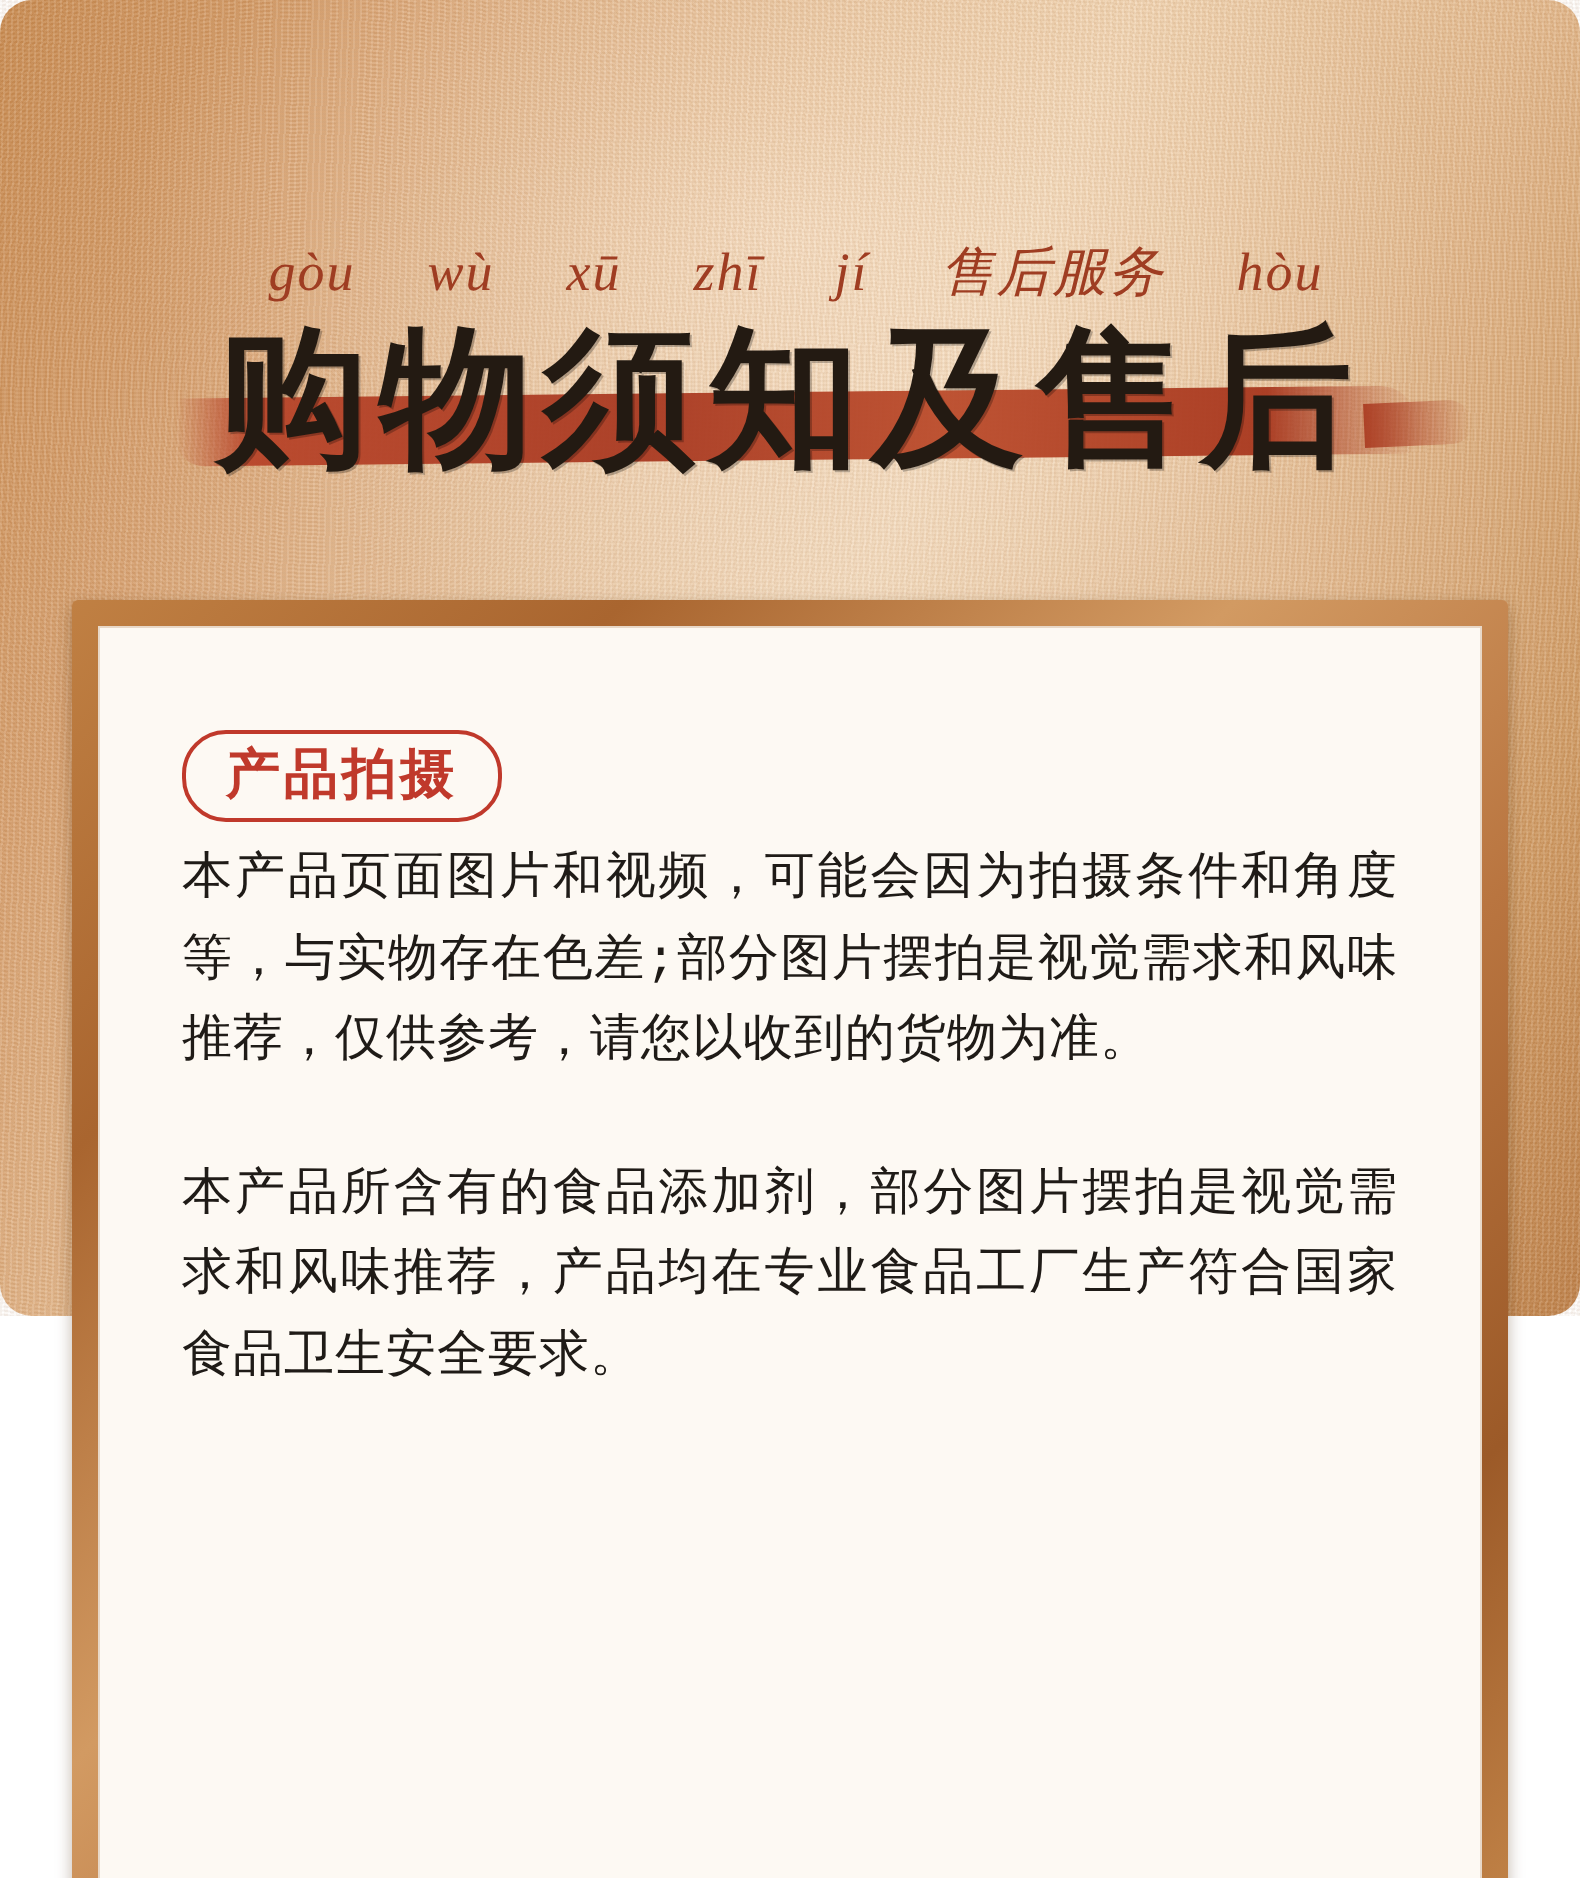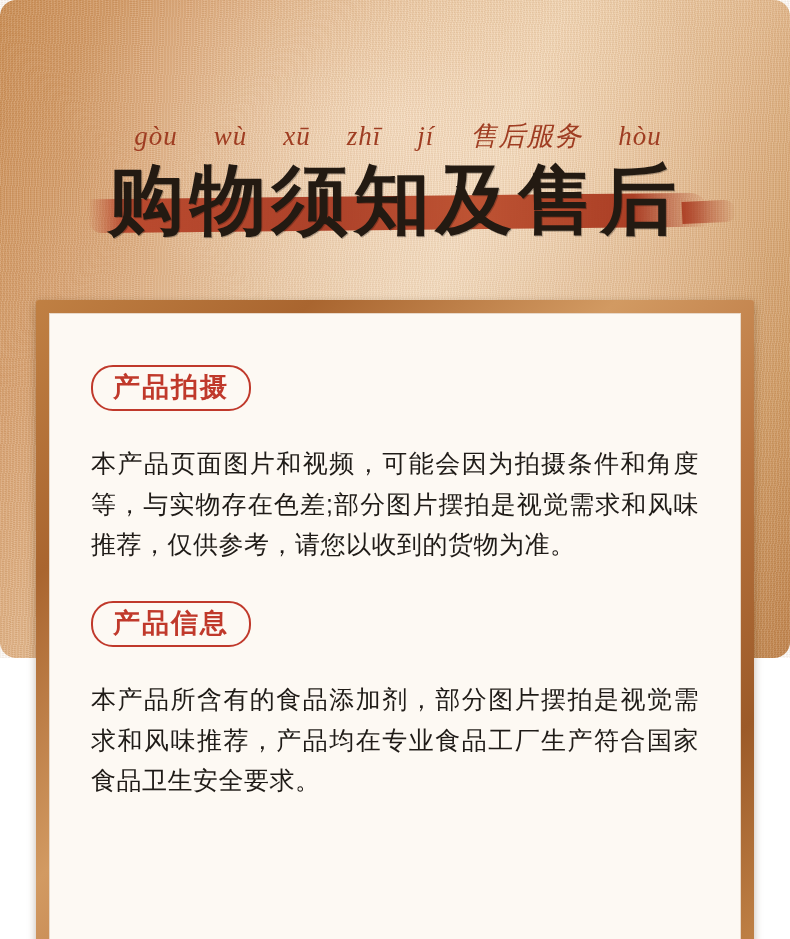--- a/index.html
+++ b/index.html
@@ -134,26 +134,26 @@
     border-radius: 22px;
     color: #c0392b;
     font-size: 27px;
     font-weight: bold;
     letter-spacing: 2px;
     padding: 6px 20px 8px 20px;
     line-height: 1.05;
     font-family: Liberation Serif, serif;
   }
   .body-text {
-    margin-top: 32px;
+    margin-top: 9px;
     font-size: 25px;
     line-height: 1.62;
     color: #1f1b17;
     letter-spacing: 0.5px;
-    font-family: Liberation Sans, sans-serif;
+    font-family: Liberation Mono, monospace;
     text-align: justify;
   }
 </style>
 </head>
 <body>
 
 <div class="page">
   <div class="content">
 
     <div class="header">
@@ -174,21 +174,20 @@
 
     <div class="frame">
       <div class="frame-inner">
 
         <div class="section">
           <div class="pill">产品拍摄</div>
           <div class="body-text">本产品页面图片和视频，可能会因为拍摄条件和角度等，与实物存在色差;部分图片摆拍是视觉需求和风味推荐，仅供参考，请您以收到的货物为准。</div>
         </div>
 
         <div class="section">
-          <div class="pill">产品信息</div>
           <div class="body-text">本产品所含有的食品添加剂，部分图片摆拍是视觉需求和风味推荐，产品均在专业食品工厂生产符合国家食品卫生安全要求。</div>
         </div>
 
 
       </div>
     </div>
 
   </div>
 </div>
 

